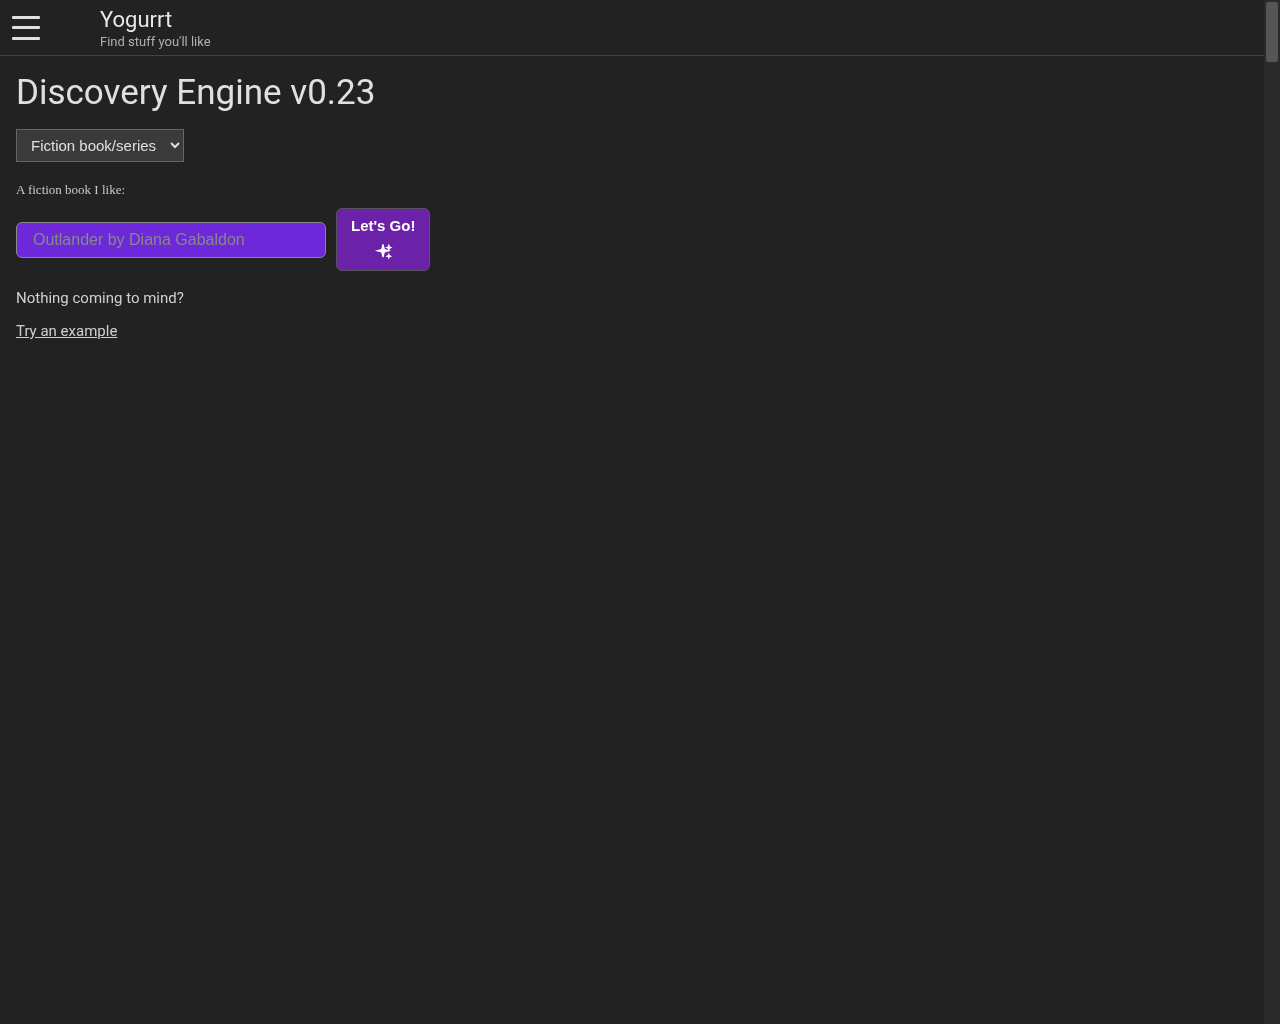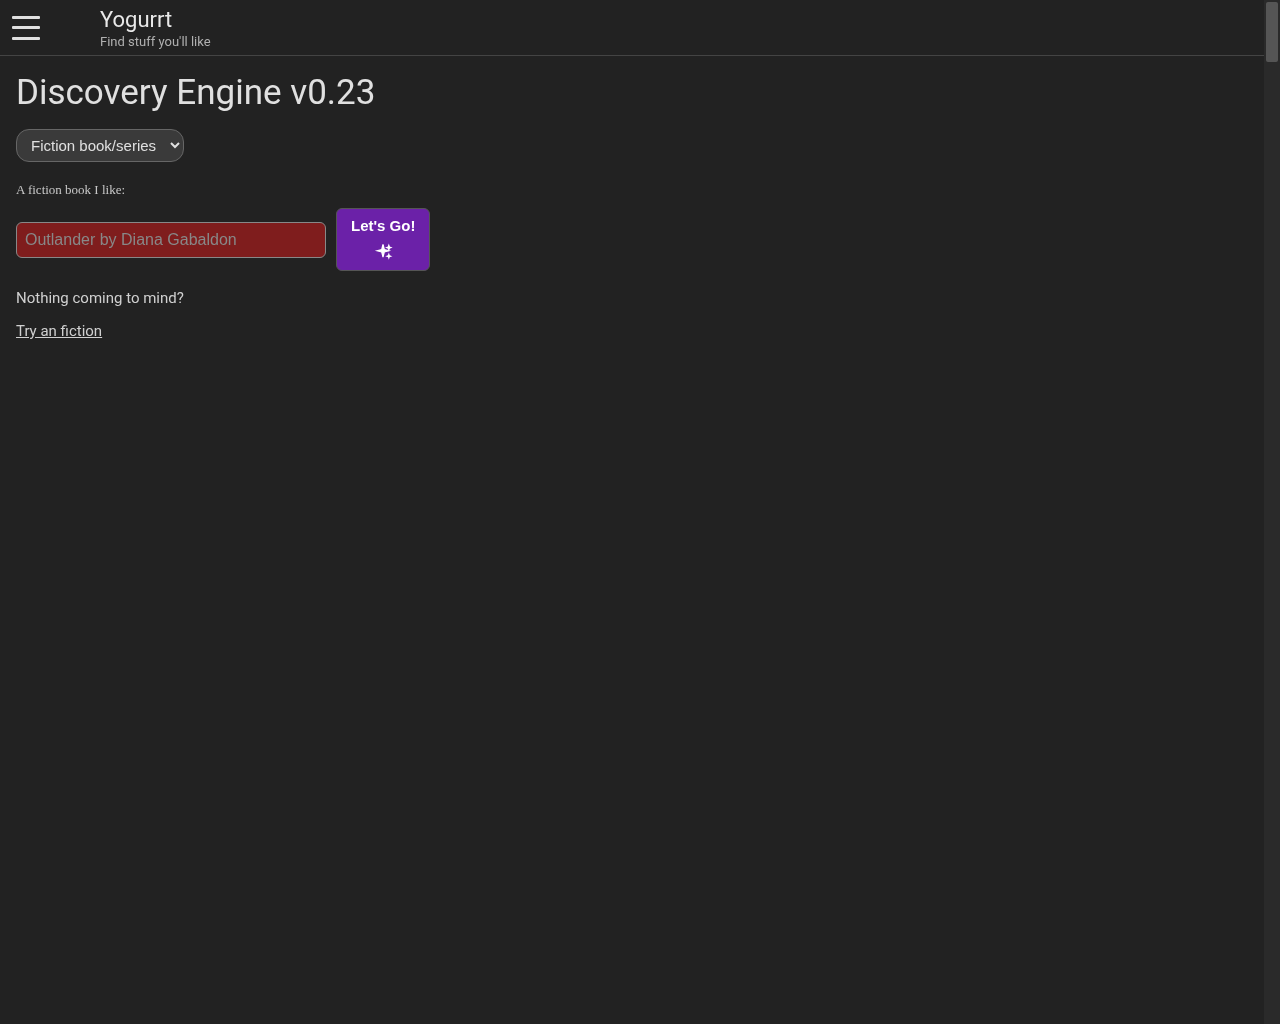--- a/index.html
+++ b/index.html
@@ -86,42 +86,42 @@
       color: #e0e0e0;
       margin-bottom: 16px;
     }
     .select-wrap {
       margin-bottom: 20px;
     }
     select {
       background: #3a3a3a;
       color: #e0e0e0;
       border: 1px solid #666;
-      border-radius: 13px;
+      border-radius: 0;
       padding: 6px 10px;
       font-size: 15px;
       cursor: pointer;
     }
     .input-label {
       font-size: 13px;
       color: #c8c8c8;
       margin-bottom: 10px;
       display: block;
       font-family: Liberation Serif, serif;
     }
     .input-row {
       display: flex;
       gap: 10px;
       align-items: center;
       margin-bottom: 18px;
     }
     .text-input {
       width: 310px;
-      padding: 8px 8px;
-      background: #7f1d1d;
+      padding: 8px 16px;
+      background: #6d28d9;
       border: 1px solid #888;
       border-radius: 6px;
       color: #e0e0e0;
       font-size: 16px;
     }
     .text-input::placeholder {
       color: #888;
     }
     .go-button {
       background: #6b21a8;
@@ -191,21 +191,21 @@
           <span>Let's Go!</span>
           <svg class="sparkle-icon" viewBox="0 0 24 24" fill="none" stroke="#fff" stroke-width="1.5">
             <path d="M12 3 L13.5 9 L19 10.5 L13.5 12 L12 18 L10.5 12 L5 10.5 L10.5 9 Z" fill="#fff"></path>
             <path d="M19 4 L19.7 6 L21.5 6.7 L19.7 7.4 L19 9.4 L18.3 7.4 L16.5 6.7 L18.3 6 Z" fill="#fff"></path>
             <path d="M19 15 L19.5 16.5 L21 17 L19.5 17.5 L19 19 L18.5 17.5 L17 17 L18.5 16.5 Z" fill="#fff"></path>
           </svg>
         </button>
       </div>
 
       <div class="prompt-text">Nothing coming to mind?</div>
-      <a class="example-link">Try an fiction</a>
+      <a class="example-link">Try an example</a>
     </div>
 
   </div>
 </div>
 
 <div class="scrollbar-track">
   <div class="scrollbar-thumb"></div>
 </div>
 
 </body></html>

